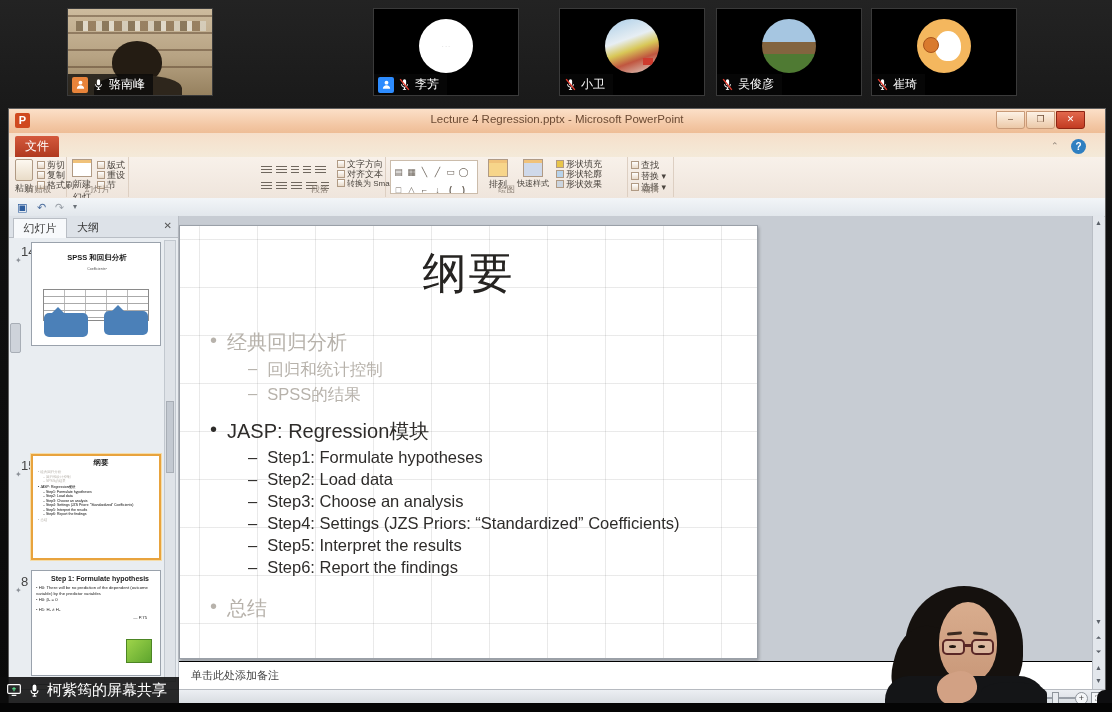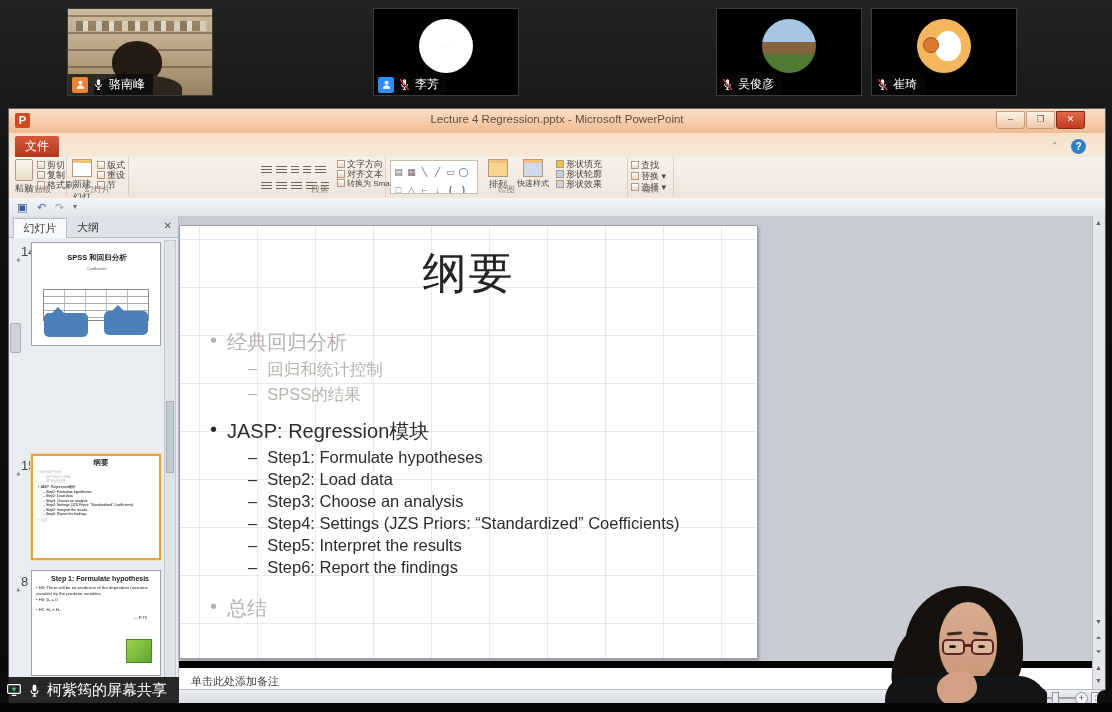--- a/index.html
+++ b/index.html
@@ -106,21 +106,21 @@
   .s-body{margin:26px 0 0 30px;}
   .b{display:flex;gap:10px;color:#2e2c2a;}
   .b.l1{font-size:20px;margin-top:12px;}
   .b.l2{font-size:16.5px;margin:3px 0 0 38px;}
   .blt{flex:0 0 auto;}
 
   
   .vscroll{position:absolute;left:1083px;top:107px;width:12px;height:445px;background:#e3e7ec;border-left:1px solid #b9bec5;box-sizing:border-box;}
   .varrow{position:absolute;left:1px;width:9px;height:12px;font-size:7px;color:#5a6068;text-align:center;line-height:12px;}
   .vthumb{position:absolute;left:1px;width:9px;top:214px;height:28px;background:#ced3da;border:1px solid #a8aeb6;border-radius:2px;}
-  .notes{position:absolute;left:170px;top:552px;width:913px;height:28px;background:#fff;border-top:7px solid #000000;}
+  .notes{position:absolute;left:170px;top:552px;width:913px;height:28px;background:#fff;border-top:1px solid #000000;}
   .notes .ph{margin:6px 0 0 12px;font-size:11px;color:#3f3f3f;}
   .nscroll{position:absolute;left:1083px;top:552px;width:12px;height:28px;background:#e3e7ec;border-left:1px solid #b9bec5;box-sizing:border-box;}
   .status{position:absolute;left:0;top:580px;width:100%;height:15px;background:linear-gradient(#eceff3,#d6dadf);border-top:1px solid #b6bac0;}
   .zctl{position:absolute;top:2px;width:11px;height:11px;border:1px solid #8f959c;border-radius:50%;background:#f4f6f8;font-size:9px;line-height:10px;text-align:center;color:#444;}
   .ztrack{position:absolute;top:7px;left:1022px;width:50px;height:2px;background:#9aa0a8;}
   .zthumb{position:absolute;top:2px;left:1043px;width:5px;height:11px;background:#e8ebef;border:1px solid #8f959c;}
   .zfit{position:absolute;top:2px;left:1082px;width:12px;height:11px;border:1px solid #8f959c;background:#f4f6f8;font-size:8px;text-align:center;line-height:11px;color:#444;}
 
   
   .botbar{position:absolute;left:0;top:703px;width:1112px;height:9px;background:#050505;z-index:50;}
@@ -189,20 +189,32 @@
       <svg class="mic" width="13" height="13" viewBox="0 0 24 24">
           <rect x="9" y="2.5" width="6" height="11" rx="3" fill="#fff"></rect>
           <path d="M6.5 11.5a5.5 5.5 0 0 0 11 0" fill="none" stroke="#fff" stroke-width="1.8"></path>
           <path d="M12 17v4M9 21h6" stroke="#fff" stroke-width="1.8"></path>
           <line x1="4" y1="2" x2="20" y2="22" stroke="#e23b2e" stroke-width="2.6"></line>
         </svg>
       <span class="nm">李芳</span>
     </div>
   </div>
 
+  <div class="tile" style="left:559px">
+    <div class="avcircle av-ski"></div>
+    <div class="namebar">
+      <svg class="mic" width="13" height="13" viewBox="0 0 24 24">
+          <rect x="9" y="2.5" width="6" height="11" rx="3" fill="#fff"></rect>
+          <path d="M6.5 11.5a5.5 5.5 0 0 0 11 0" fill="none" stroke="#fff" stroke-width="1.8"></path>
+          <path d="M12 17v4M9 21h6" stroke="#fff" stroke-width="1.8"></path>
+          <line x1="4" y1="2" x2="20" y2="22" stroke="#e23b2e" stroke-width="2.6"></line>
+        </svg>
+      <span class="nm">小卫</span>
+    </div>
+  </div>
 
   <div class="tile" style="left:716px">
     <div class="avcircle av-campus"></div>
     <div class="namebar">
       <svg class="mic" width="13" height="13" viewBox="0 0 24 24">
           <rect x="9" y="2.5" width="6" height="11" rx="3" fill="#fff"></rect>
           <path d="M6.5 11.5a5.5 5.5 0 0 0 11 0" fill="none" stroke="#fff" stroke-width="1.8"></path>
           <path d="M12 17v4M9 21h6" stroke="#fff" stroke-width="1.8"></path>
           <line x1="4" y1="2" x2="20" y2="22" stroke="#e23b2e" stroke-width="2.6"></line>
         </svg>

